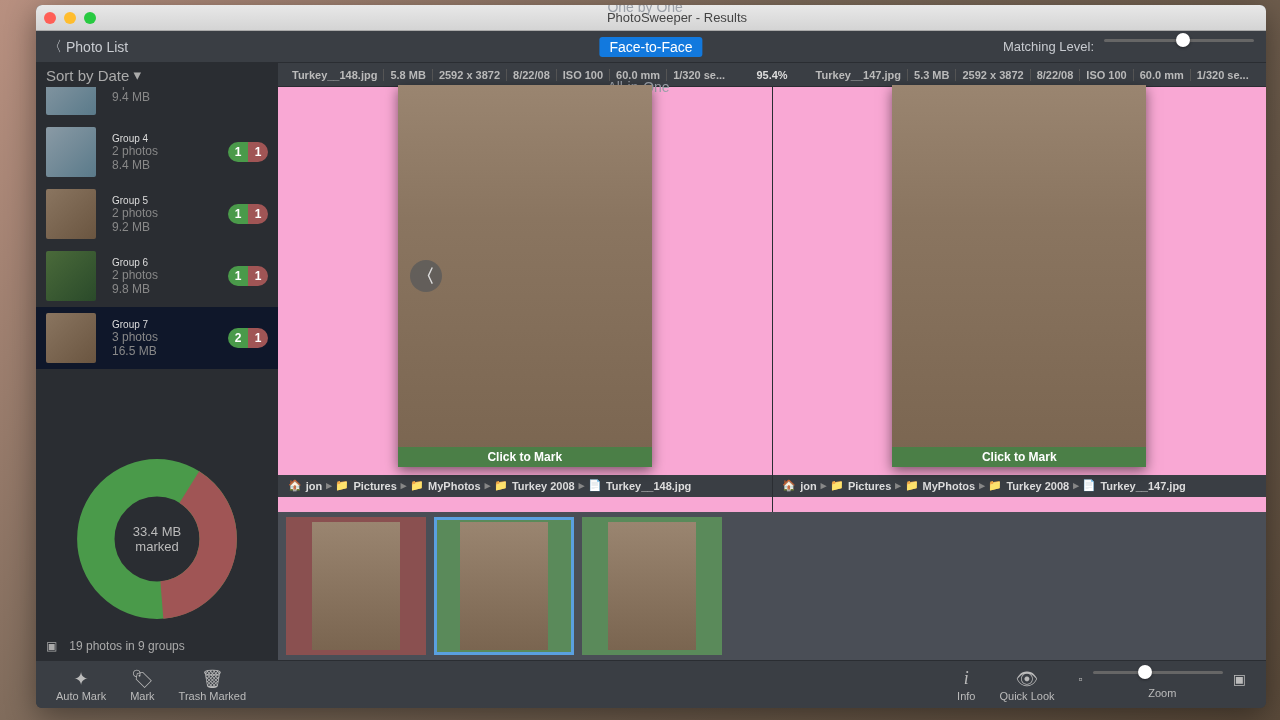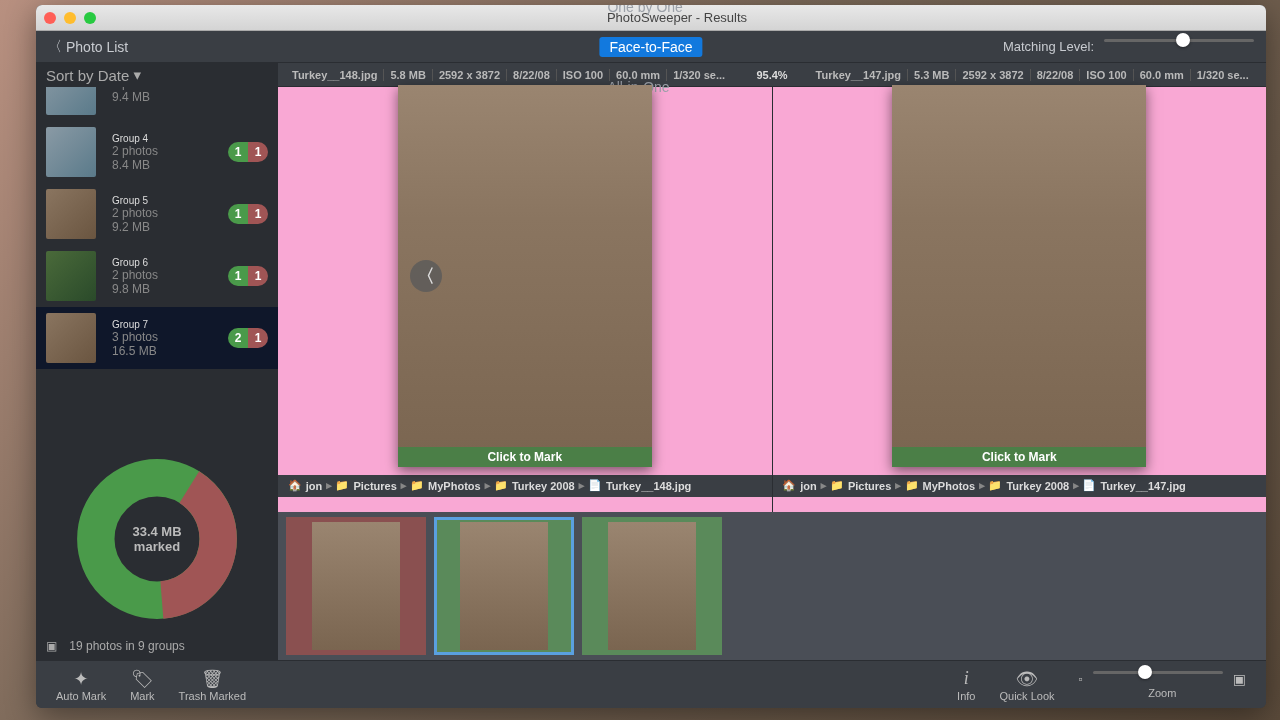--- a/index.html
+++ b/index.html
@@ -27,21 +27,21 @@
 .thumb { width: 50px; height: 50px; background: linear-gradient(135deg, #8a9aa5, #5a7a8a); border-radius: 2px; }
 .thumb.brown { background: linear-gradient(135deg, #8a7560, #6a5540); }
 .thumb.green { background: linear-gradient(135deg, #4a6a3a, #2a4a2a); }
 .group-info { flex: 1; }
 .group-name { color: #ddd; font-size: 10px; font-weight: 500; }
 .group-meta { color: #888; font-size: 12px; }
 .badges { display: flex; gap: 0; }
 .badge { width: 20px; height: 20px; display: flex; align-items: center; justify-content: center; color: #fff; font-size: 12px; font-weight: bold; }
 .badge.g { background: #4a9a4a; border-radius: 10px 0 0 10px; }
 .badge.r { background: #a05555; border-radius: 0 10px 10px 0; }
-.donut-wrap { padding: 8px; display: flex; flex-direction: column; align-items: center; font-weight: bold; }
+.donut-wrap { padding: 8px; display: flex; flex-direction: column; align-items: center; }
 .donut { width: 170px; height: 170px; position: relative; }
 .donut svg { width: 100%; height: 100%; }
 .donut-center { position: absolute; top: 50%; left: 50%; transform: translate(-50%,-50%); text-align: center; color: #bbb; font-size: 13px; }
 .footer-count { height: 28px; display: flex; align-items: center; color: #aaa; font-size: 12px; padding: 0 10px; gap: 12px; }
 .main { flex: 1; display: flex; flex-direction: column; background: #f9a8d4; font-weight: bold; }
 .meta-bar { height: 24px; background: #3a3e44; display: flex; align-items: center; font-size: 11px; color: #bbb; border-bottom: 1px solid #2a2d32; }
 .meta-half { flex: 1; display: flex; align-items: center; padding: 0 8px; gap: 0; overflow: hidden; white-space: nowrap; }
 .meta-half span { padding: 0 6px; border-right: 1px solid #555; }
 .meta-half span:last-child { border: none; }
 .meta-sim { color: #ddd; padding: 0 14px; }

